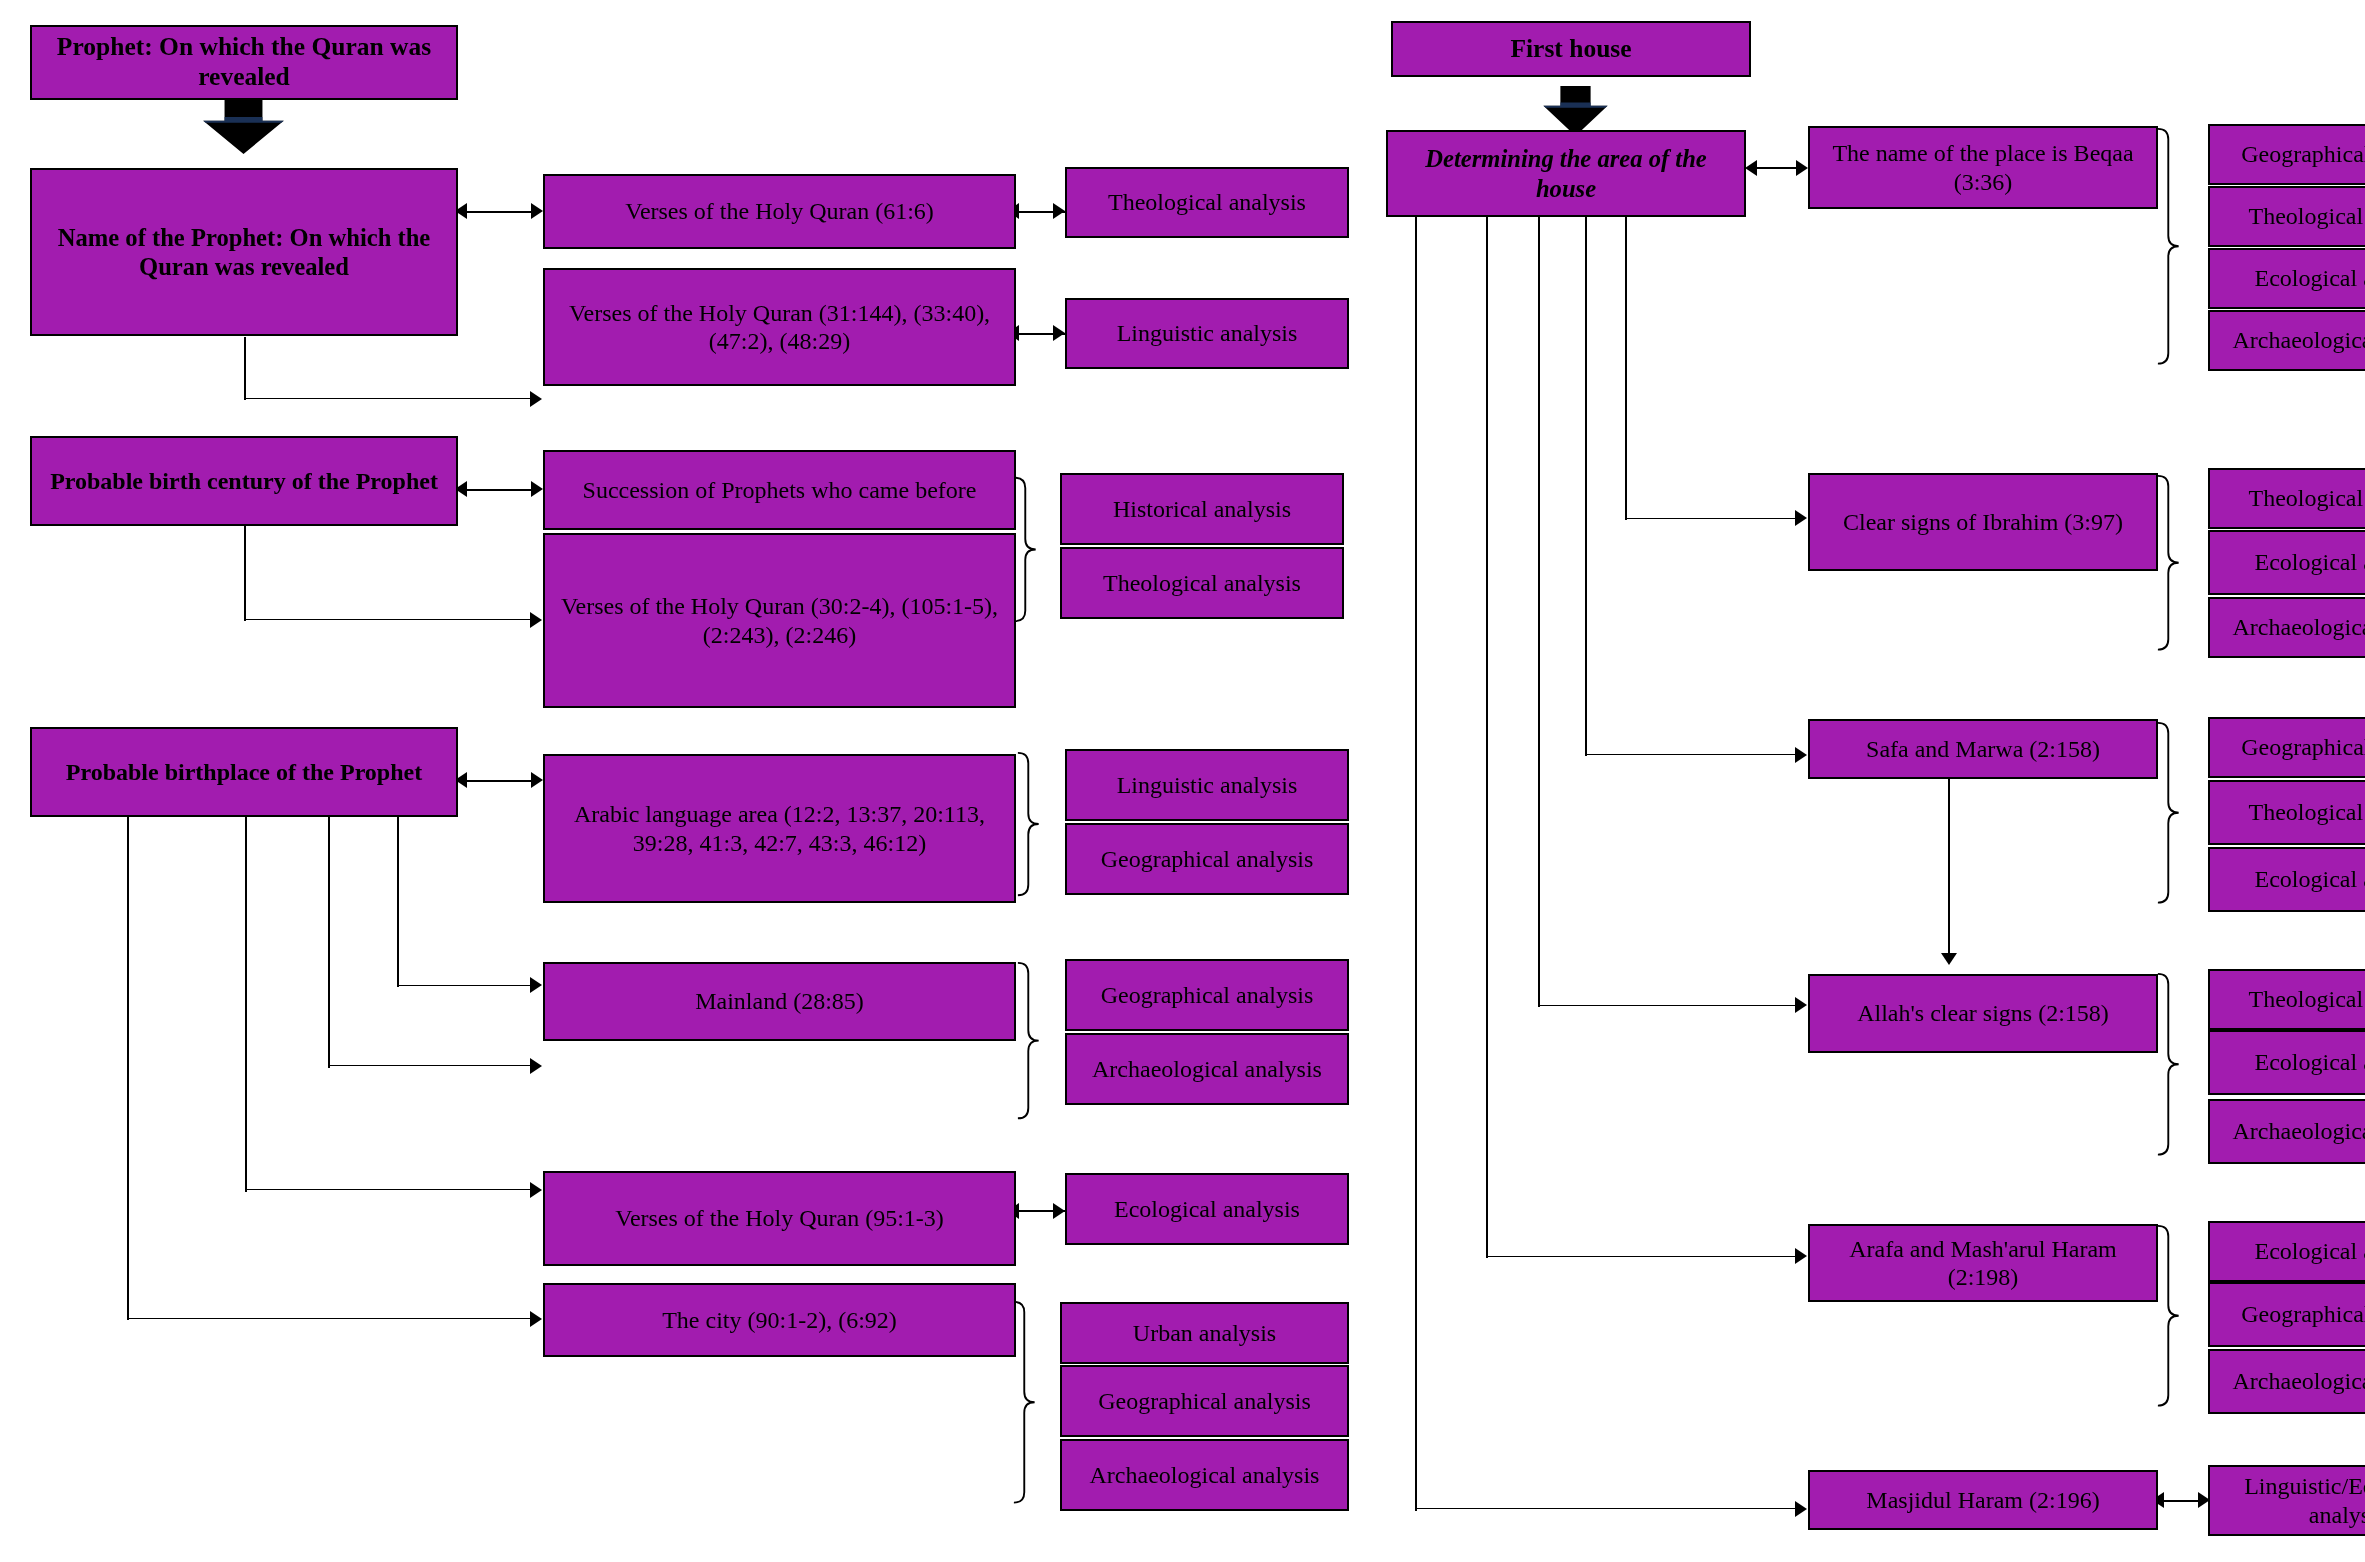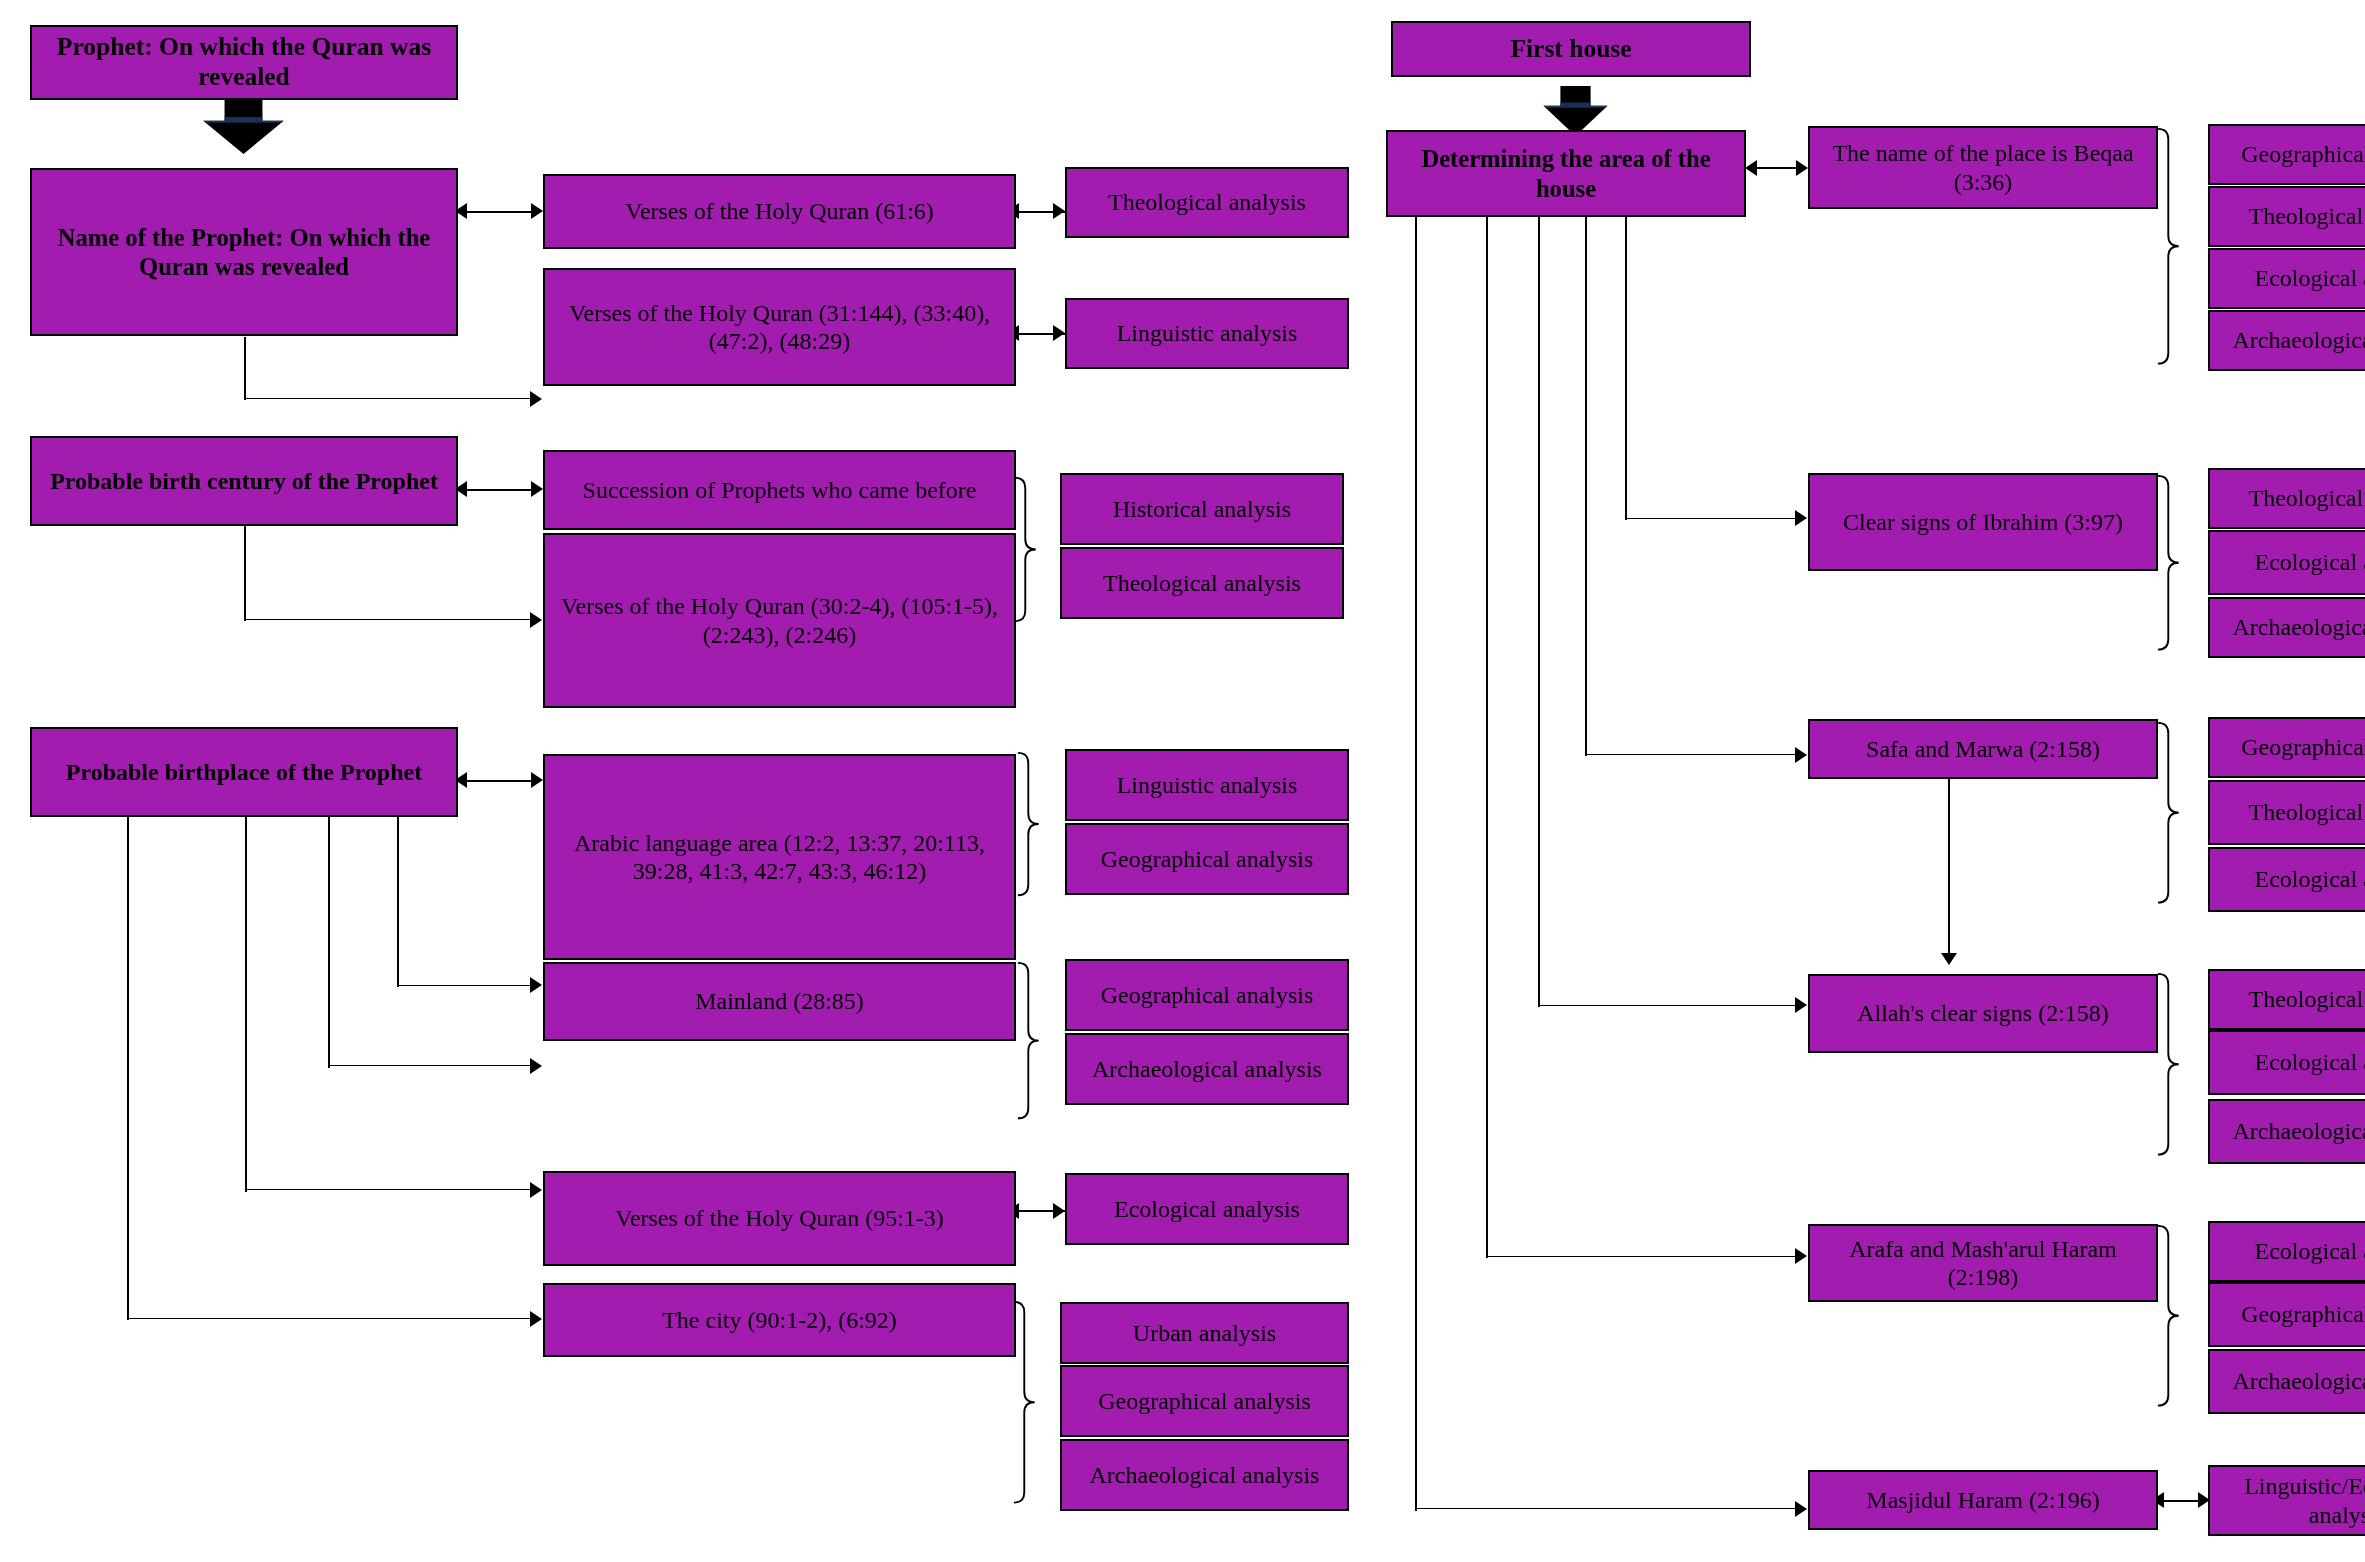--- a/index.html
+++ b/index.html
@@ -96,21 +96,21 @@
   </div>
 
   <div class="box f50" style="left:543px; top:450px; width:473px; height:80px;">
     <span>Succession of Prophets who came before</span>
   </div>
 
   <div class="box f50" style="left:543px; top:533px; width:473px; height:175px;">
     <span>Verses of the Holy Quran (30:2-4), (105:1-5), (2:243), (2:246)</span>
   </div>
 
-  <div class="box f50" style="left:543px; top:754px; width:473px; height:206px;">
+  <div class="box f50" style="left:543px; top:754px; width:473px; height:149px;">
     <span>Arabic language area (12:2, 13:37, 20:113, 39:28, 41:3, 42:7, 43:3, 46:12)</span>
   </div>
 
   <div class="box f50" style="left:543px; top:962px; width:473px; height:79px;">
     <span>Mainland (28:85)</span>
   </div>
 
 
   <div class="box f50" style="left:543px; top:1171px; width:473px; height:95px;">
     <span>Verses of the Holy Quran (95:1-3)</span>
@@ -237,21 +237,21 @@
     <span>First house</span>
   </div>
 
   <div style="position:absolute; left:1533px; top:86px; width:85px; height:51px; z-index:4;">
     <svg width="85" height="51" viewBox="0 0 180 108" style="display:block;">
       <polygon points="58,0 122,0 122,42 158,42 90,106 22,42 58,42" fill="#000000"></polygon>
       <polygon points="22,42 58,42 58,35 122,35 122,42 158,42 153,46 27,46" fill="#1f3864" opacity="0.85"></polygon>
     </svg>
   </div>
 
-  <div class="box bold f52" style="left:1386px; top:130px; width:360px; height:87px;">
+  <div class="box bold f52" style="left:1386px; top:130px; width:360px; height:87px;font-style:italic;">
     <span>Determining the area of the house</span>
   </div>
 
   <div class="box f50" style="left:1808px; top:126px; width:350px; height:83px;">
     <span>The name of the place is Beqaa (3:36)</span>
   </div>
 
   <div class="box f50" style="left:1808px; top:473px; width:350px; height:98px;">
     <span>Clear signs of Ibrahim (3:97)</span>
   </div>

